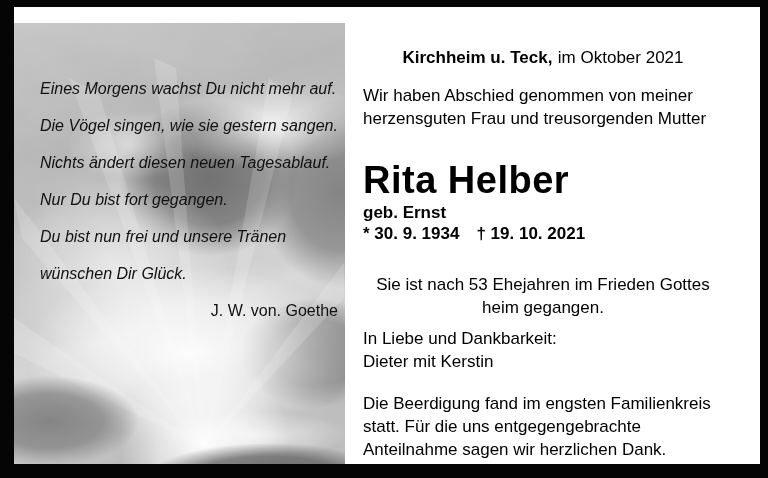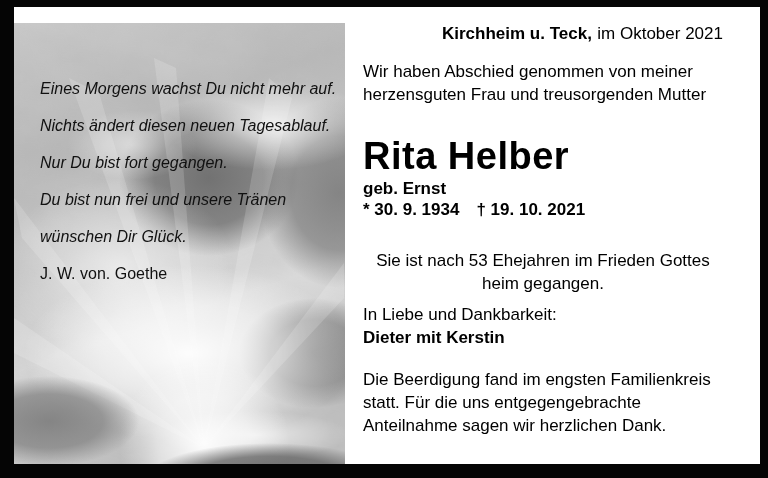--- a/index.html
+++ b/index.html
@@ -35,33 +35,35 @@
     font-style:italic;
     margin-bottom:17px;
     white-space:nowrap;
     color:#111;
   }
   .poem-attrib{
     font-style:normal;
     margin-top:0;
     white-space:nowrap;
     color:#111;
+    text-align:right;
   }
   
   .col{
     position:absolute;
     left:349px;top:0;
     width:360px;height:457px;
     padding-top:16px;
     font-size:17px;line-height:23px;
   }
   .dateline{
-    text-align:right;
+    text-align:center;
     white-space:nowrap;
     line-height:22px;
+    margin-top:24px;
   }
   .dateline .place{font-weight:bold;}
   .dateline .when{margin-left:.32em;}
   .intro{margin-top:15px;}
   .line{white-space:nowrap;}
   .name{
     margin-top:31px;
     font-size:38px;
     font-weight:bold;
     line-height:38px;
@@ -77,21 +79,21 @@
   .dates{
     margin-top:2px;
     display:flex;
     gap:17px;
     font-weight:bold;
     line-height:19px;
     white-space:nowrap;
   }
   .farewell{margin-top:30px;text-align:center;}
   .closing{margin-top:8px;}
-  .mourners{font-weight:bold;white-space:nowrap;}
+  .mourners{font-weight:normal;white-space:nowrap;}
   .funeral{margin-top:19px;}
 </style>
 </head>
 <body>
 
 <div class="stage">
   <div class="card">
 
     <div class="photo">
       <svg width="331" height="457" viewBox="0 0 331 457">
@@ -159,20 +161,21 @@
           <polygon points="190,425 330,240 330,275"></polygon>
         </g>
 
         <ellipse cx="35" cy="398" rx="90" ry="45" fill="url(#dark2)"></ellipse>
         <ellipse cx="255" cy="458" rx="125" ry="38" fill="url(#dark3)"></ellipse>
         <ellipse cx="110" cy="468" rx="95" ry="28" fill="url(#dark2)"></ellipse>
       </svg>
 
       <div class="poem">
         <div class="poem-line">Eines Morgens wachst Du nicht mehr auf.</div>
+        <div class="poem-line">Die Vögel singen, wie sie gestern sangen.</div>
         <div class="poem-line">Nichts ändert diesen neuen Tagesablauf.</div>
         <div class="poem-line">Nur Du bist fort gegangen.</div>
         <div class="poem-line">Du bist nun frei und unsere Tränen</div>
         <div class="poem-line">wünschen Dir Glück.</div>
         <div class="poem-attrib">J. W. von. Goethe</div>
       </div>
     </div>
 
     <div class="col">
 

